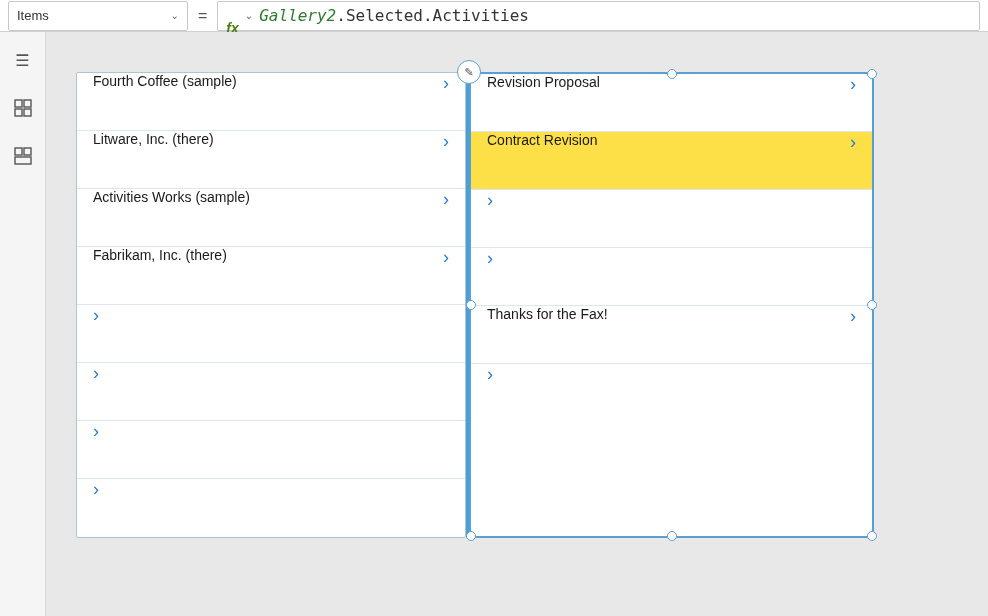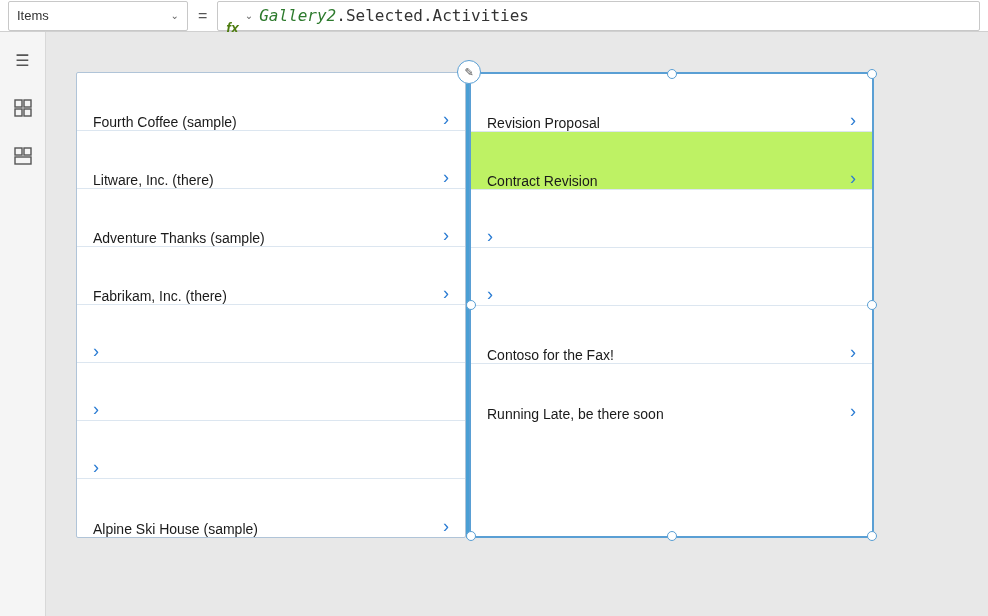--- a/index.html
+++ b/index.html
@@ -196,21 +196,21 @@
       justify-content: center;
       font-size: 11px;
       color: #555;
       cursor: pointer;
       z-index: 10;
     }
 
     
     .gallery-item {
       display: flex;
-      align-items: flex-end;
+      align-items: flex-start;
       justify-content: space-between;
       padding: 0 16px 0 16px;
       height: 58px;
       border-bottom: 1px solid #dce6f0;
       cursor: pointer;
     }
 
     .gallery-item:last-child {
       border-bottom: none;
     }
@@ -221,21 +221,21 @@
     }
 
     .gallery-item-chevron {
       font-size: 18px;
       color: #2b7cd3;
       font-weight: 300;
     }
 
     
     .gallery-item.selected {
-      background: #bef264;
+      background: #fde047;
     }
 
     
     .gallery-divider {
       width: 3px;
       background: #4a9fd4;
       flex-shrink: 0;
     }
 
   </style>
@@ -285,38 +285,37 @@
         <div id="left-items">
             <div class="gallery-item">
       <span class="gallery-item-text">Fourth Coffee (sample)</span>
       <span class="gallery-item-chevron">›</span>
     </div>
             <div class="gallery-item">
       <span class="gallery-item-text">Litware, Inc. (there)</span>
       <span class="gallery-item-chevron">›</span>
     </div>
             <div class="gallery-item">
-      <span class="gallery-item-text">Adventure Thanks (sample)</span>
+      <span class="gallery-item-text">Activities Works (sample)</span>
       <span class="gallery-item-chevron">›</span>
     </div>
             <div class="gallery-item">
       <span class="gallery-item-text">Fabrikam, Inc. (there)</span>
       <span class="gallery-item-chevron">›</span>
     </div>
             <div class="gallery-item">
       <span class="gallery-item-chevron">›</span>
     </div>
             <div class="gallery-item">
       <span class="gallery-item-chevron">›</span>
     </div>
             <div class="gallery-item">
       <span class="gallery-item-chevron">›</span>
     </div>
             <div class="gallery-item">
-      <span class="gallery-item-text">Alpine Ski House (sample)</span>
       <span class="gallery-item-chevron">›</span>
     </div>
           </div>
       </div>
 
       <div class="gallery-divider"></div>
 
       <div class="gallery-right">
 
         <div class="edit-handle">✎</div>
@@ -338,25 +337,24 @@
       <span class="gallery-item-text">Contract Revision</span>
       <span class="gallery-item-chevron">›</span>
     </div>
             <div class="gallery-item">
       <span class="gallery-item-chevron">›</span>
     </div>
             <div class="gallery-item">
       <span class="gallery-item-chevron">›</span>
     </div>
             <div class="gallery-item">
-      <span class="gallery-item-text">Contoso for the Fax!</span>
-      <span class="gallery-item-chevron">›</span>
-    </div>
-            <div class="gallery-item">
-      <span class="gallery-item-text">Running Late, be there soon</span>
+      <span class="gallery-item-text">Thanks for the Fax!</span>
+      <span class="gallery-item-chevron">›</span>
+    </div>
+            <div class="gallery-item">
       <span class="gallery-item-chevron">›</span>
     </div>
           </div>
       </div>
 
     </div>
   </div>
 </div>
 
 </body></html>

